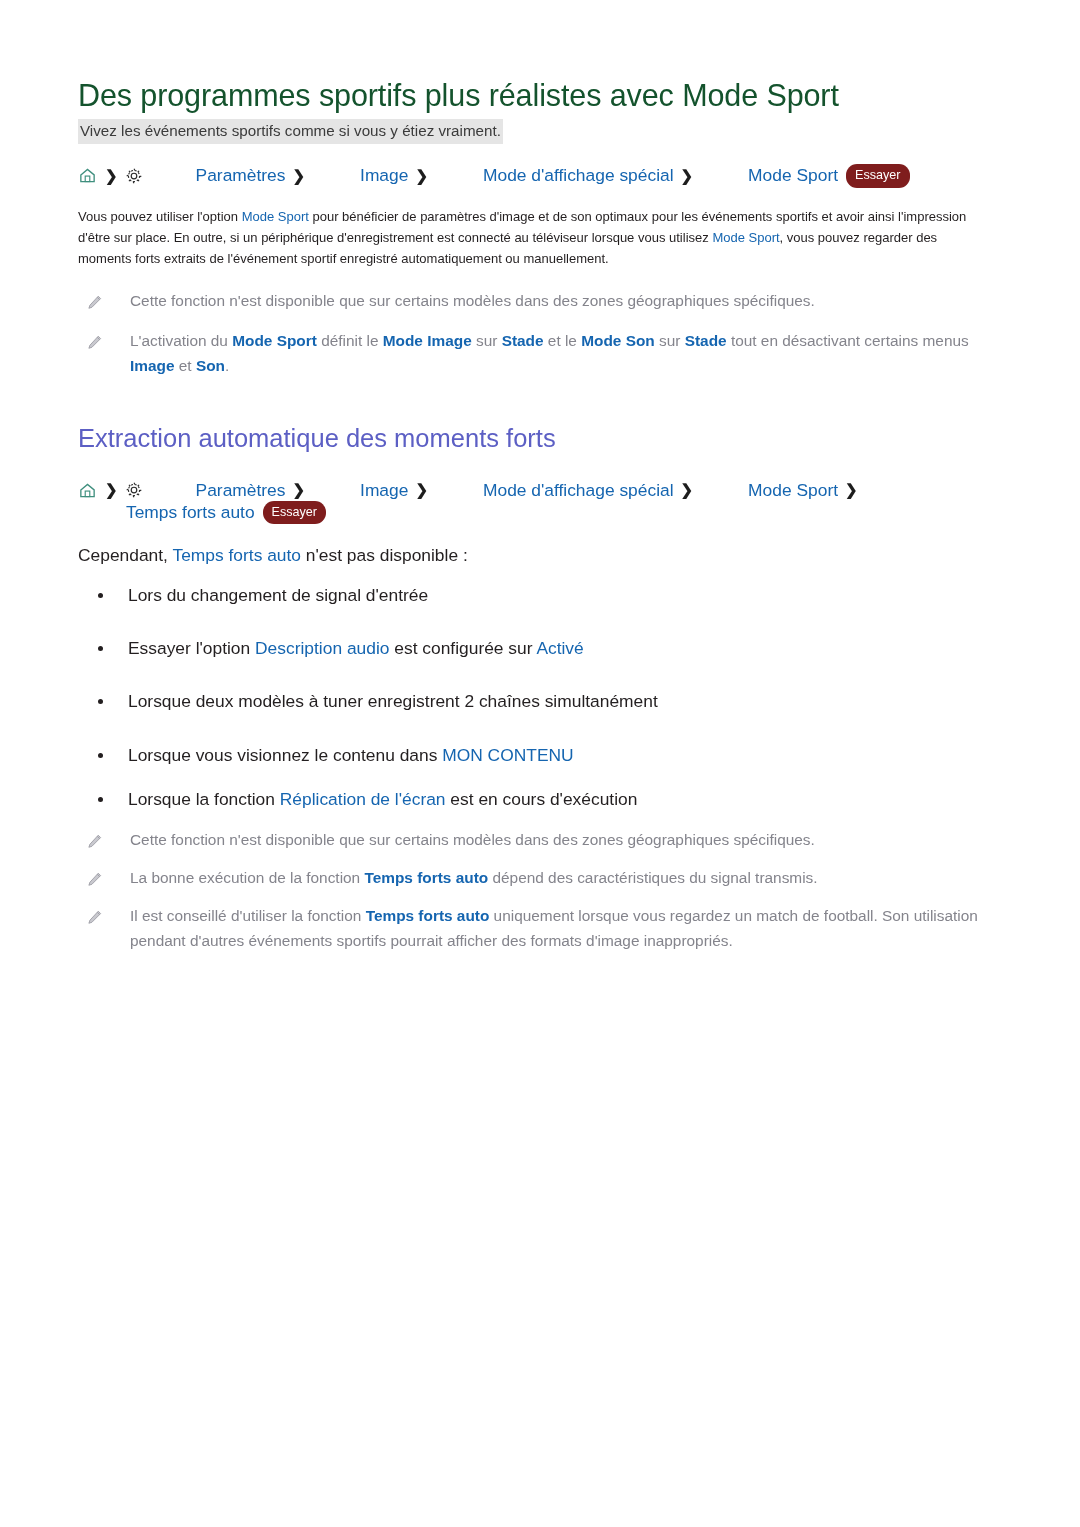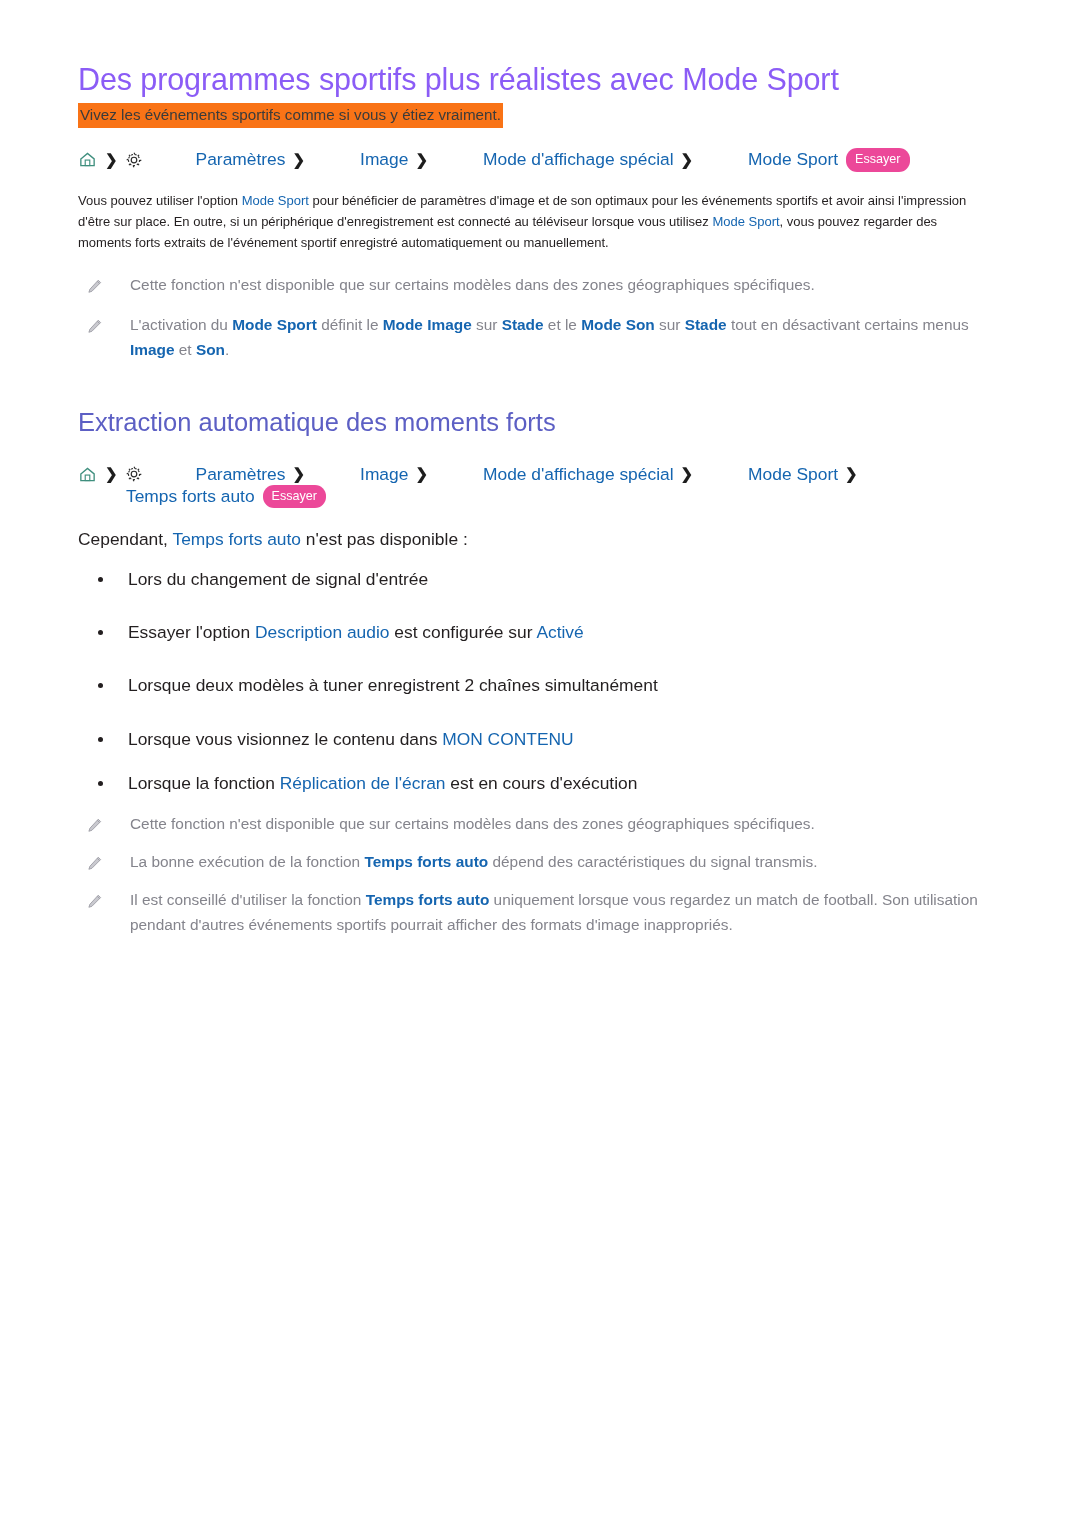--- a/index.html
+++ b/index.html
@@ -18,30 +18,30 @@
     padding: 62px 78px 0 78px;
     box-sizing: border-box;
     width: 1080px;
   }
 
   
   h1.doc-title {
     font-size: 30.5px;
     line-height: 1.18;
     font-weight: 400;
-    color: #8b5cf6;
-    margin: 0 0 5px 0;
+    color: #14532d;
+    margin: 16px 0 5px 0;
     letter-spacing: -0.1px;
   }
   .doc-subtitle {
     display: inline-block;
     font-size: 15.2px;
     line-height: 1.45;
     color: #3b3b3b;
-    background: #f97316;
+    background: #e5e5e5;
     padding: 1px 2px 2px 2px;
     margin: 0 0 12px 0;
   }
   h2.section-title {
     font-size: 25.5px;
     line-height: 1.2;
     font-weight: 400;
     color: #5c5fc4;
     margin: 44px 0 26px 0;
   }
@@ -74,21 +74,21 @@
     align-items: center;
     margin-right: 1px;
   }
   .bc-gear-icon {
     display: inline-flex;
     align-items: center;
     margin-right: 5px;
   }
   .try-badge {
     display: inline-block;
-    background: #ec4899;
+    background: #7f1d1d;
     color: #ffffff;
     font-size: 12.6px;
     line-height: 1;
     padding: 5px 9px 6px 9px;
     border-radius: 11px;
     margin-left: 8px;
     white-space: nowrap;
     vertical-align: middle;
   }
 

